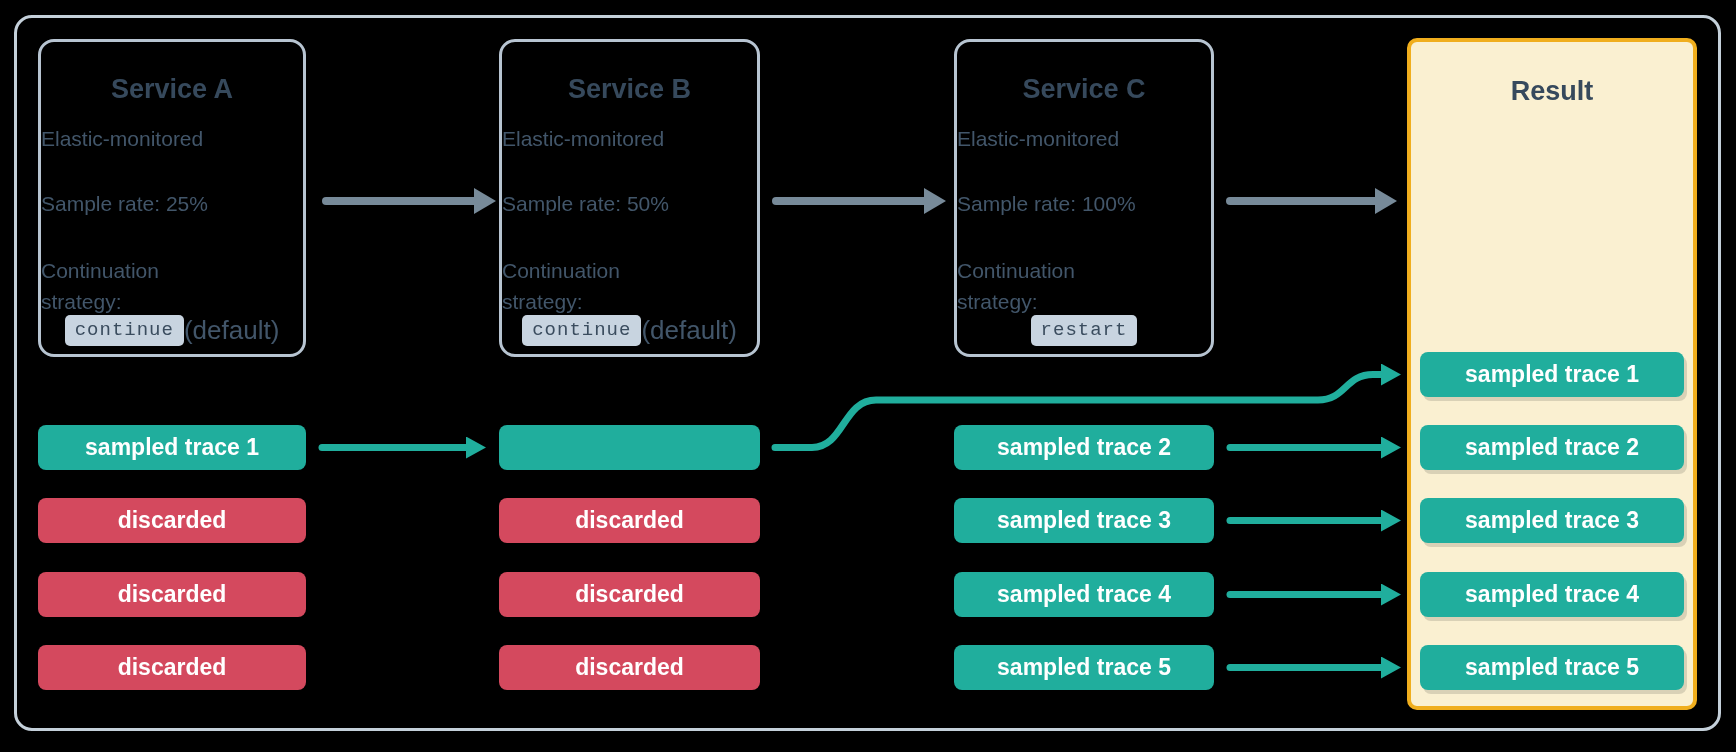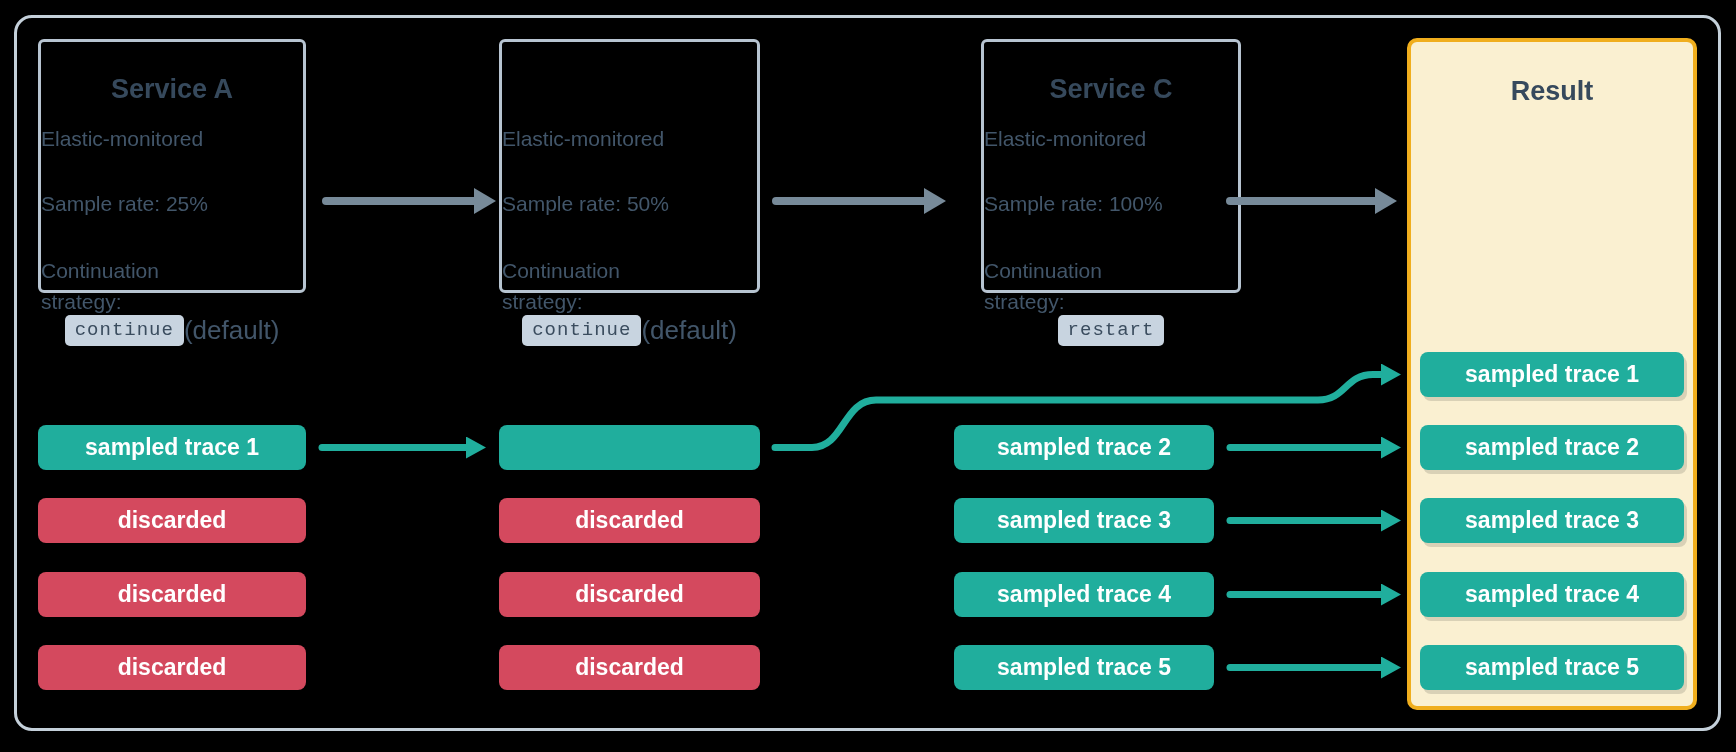--- a/index.html
+++ b/index.html
@@ -11,25 +11,25 @@
     --yellow-bg:#FAF0D1; --yellow-border:#F0AE1D;
     --gray-arrow:#778A99; --pill-text:#FFFFFF;
   }
   html,body{margin:0;padding:0;background:var(--background);}
   .stage{position:relative;width:1736px;height:752px;background:var(--background);
          font-family:"Liberation Sans","DejaVu Sans",sans-serif;overflow:hidden;}
 
   .outer-frame{position:absolute;left:14px;top:15px;width:1701px;height:710px;
     border:3px solid var(--frame-border);border-radius:18px;}
 
-  .svc-box{position:absolute;top:39px;height:254px;border:3px solid var(--box-border);
-    border-radius:6px;box-sizing:border-box;}
+  .svc-box{position:absolute;top:39px;height:318px;border:3px solid var(--box-border);
+    border-radius:16px;box-sizing:border-box;}
   .svc-box.a{left:38px;width:268px;}
   .svc-box.b{left:499px;width:261px;}
-  .svc-box.c{left:954px;width:260px;margin-left:27px;}
+  .svc-box.c{left:954px;width:260px;}
 
   .svc-title{position:absolute;top:30px;left:0;width:100%;text-align:center;
     font-size:27px;line-height:34px;font-weight:bold;color:var(--slate-title);}
   .svc-line{position:absolute;left:0;width:100%;text-align:left;
     font-size:21px;line-height:26px;color:var(--slate-body);}
   .svc-sub{top:84px;}
   .svc-rate{top:149px;}
   .svc-cont1{top:216px;}
   .svc-cont2{top:247px;}
   .chip-row{position:absolute;top:273px;left:0;width:100%;display:flex;
@@ -78,20 +78,21 @@
     <div class="svc-line svc-rate">Sample rate: 25%</div>
     <div class="svc-line svc-cont1">Continuation</div>
     <div class="svc-line svc-cont2">strategy:</div>
     <div class="chip-row">
       <span class="chip">continue</span>
       <span class="chip-suffix">(default)</span>
     </div>
   </div>
 
   <div class="svc-box b">
+    <div class="svc-title">Service B</div>
     <div class="svc-line svc-sub">Elastic-monitored</div>
     <div class="svc-line svc-rate">Sample rate: 50%</div>
     <div class="svc-line svc-cont1">Continuation</div>
     <div class="svc-line svc-cont2">strategy:</div>
     <div class="chip-row">
       <span class="chip">continue</span>
       <span class="chip-suffix">(default)</span>
     </div>
   </div>
 

